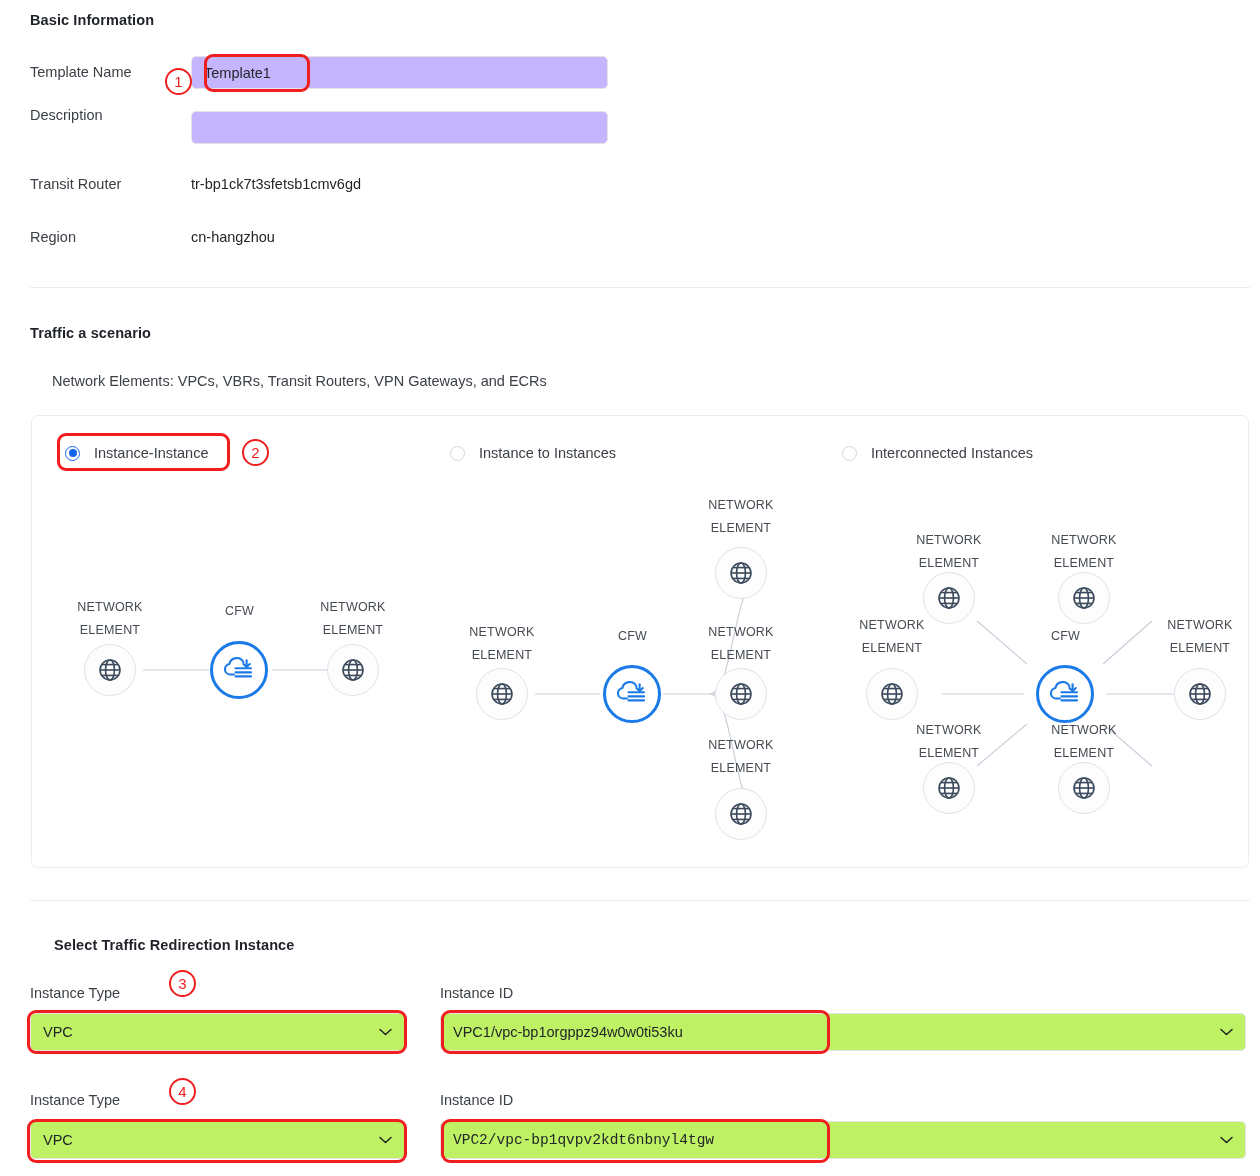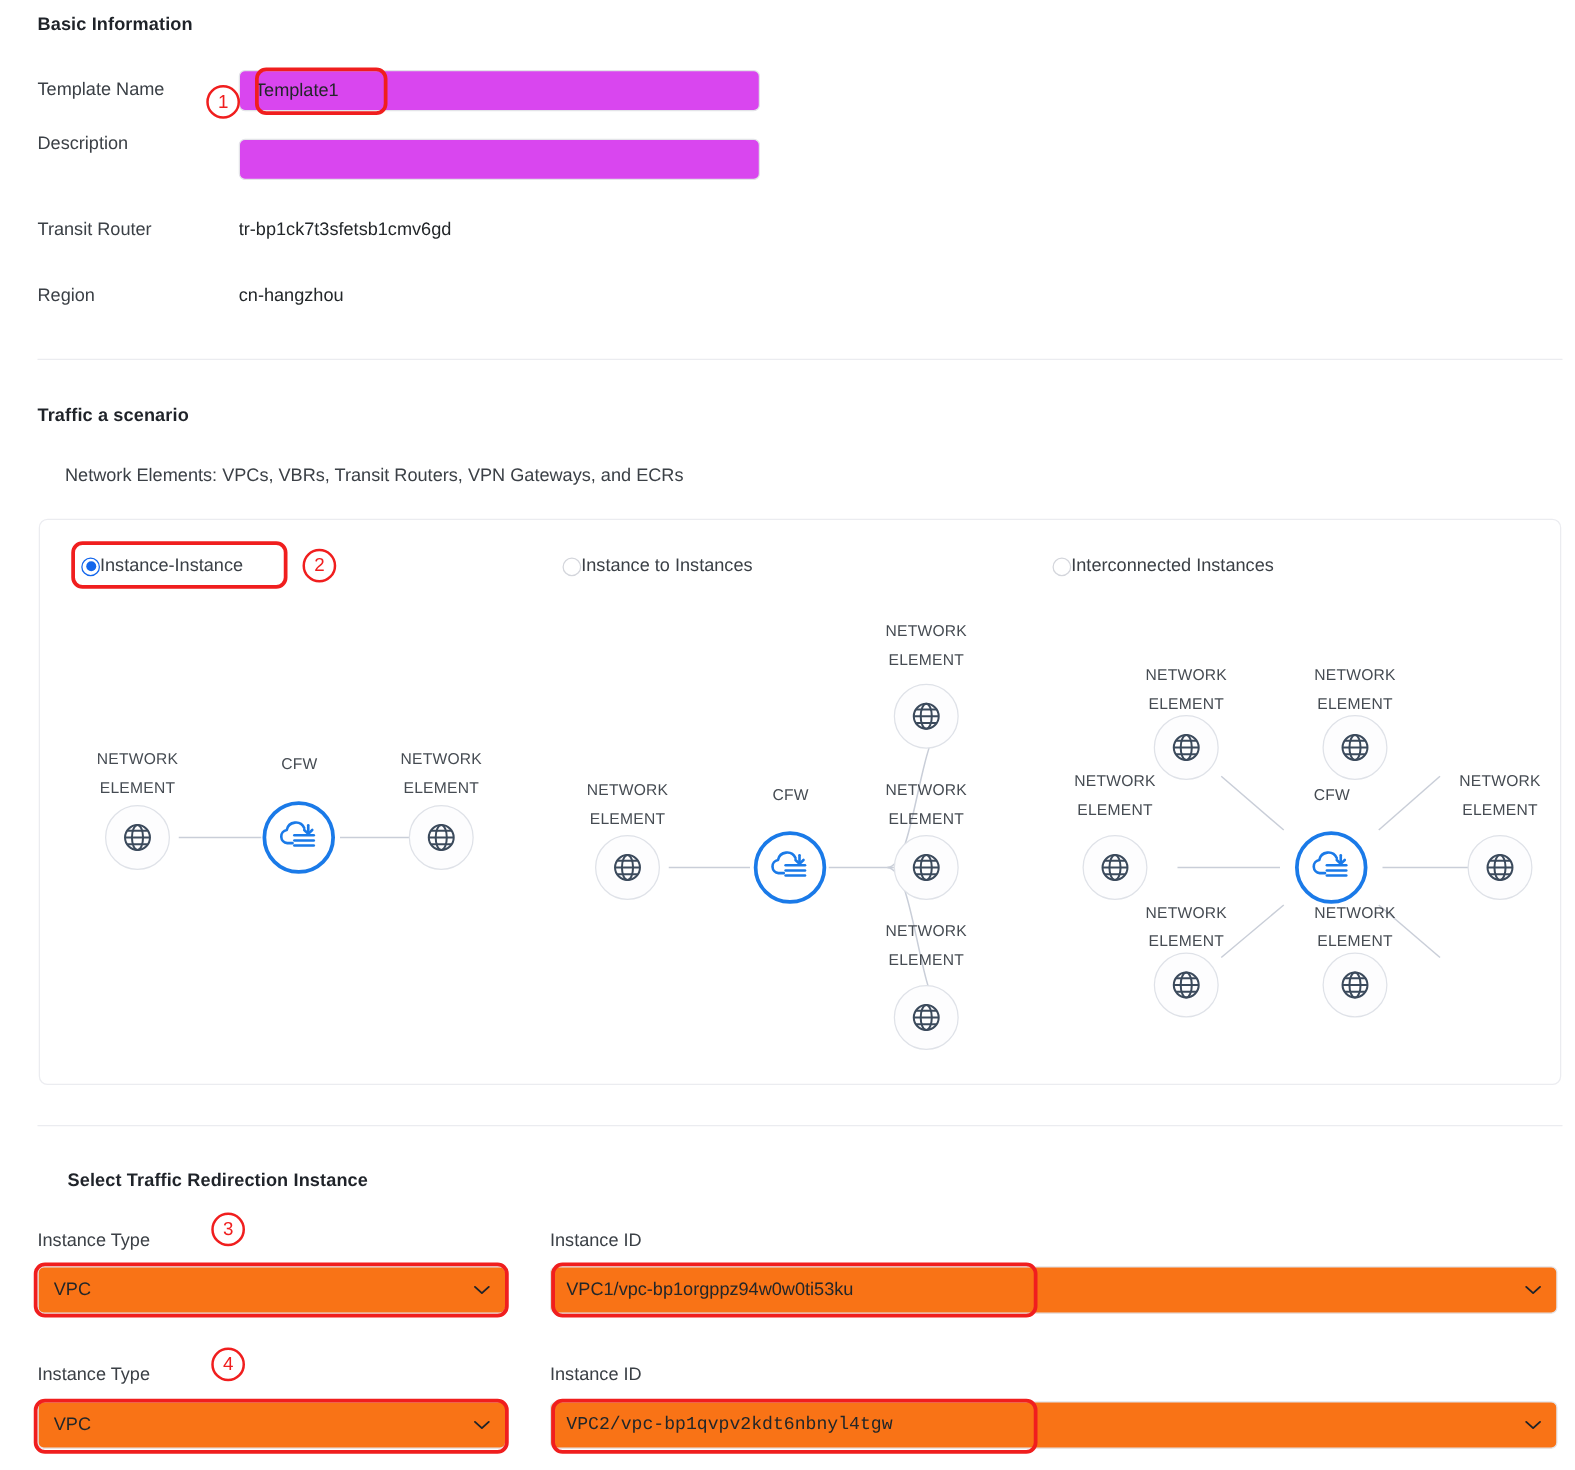--- a/index.html
+++ b/index.html
@@ -43,21 +43,21 @@
   }
   .field-value {
     position: absolute;
     font-size: 14.5px;
     color: #222629;
     white-space: nowrap;
   }
 
   .text-input {
     position: absolute;
-    background: #d946ef;
+    background: #c4b5fd;
     border: 1px solid #e3e4e8;
     border-radius: 5px;
     font-family: "Liberation Sans", sans-serif;
     font-size: 14.5px;
     color: #222629;
     padding: 0 12px;
     outline: none;
   }
 
   
@@ -85,21 +85,21 @@
   .radio.checked::after {
     content: "";
     position: absolute;
     left: 50%; top: 50%;
     width: 8px; height: 8px;
     margin: -4px 0 0 -4px;
     border-radius: 50%;
     background: #1366ec;
   }
   .radio-label {
-    margin-left: 0;
+    margin-left: 14px;
     font-size: 14.5px;
     color: #3b4046;
     white-space: nowrap;
   }
 
   
   .node {
     position: absolute;
     width: 52px; height: 52px;
     border-radius: 50%;
@@ -134,21 +134,21 @@
     letter-spacing: 0.2px;
     white-space: nowrap;
   }
   .diagram-svg { position: absolute; left: 0; top: 0; overflow: visible; }
 
   
   .select-box {
     position: absolute;
     border: 1px solid #e3e4e8;
     border-radius: 5px;
-    background: #f97316;
+    background: #bef264;
     display: flex;
     align-items: center;
     padding: 0 12px;
   }
   .select-value {
     font-size: 14.5px;
     color: #222629;
     white-space: nowrap;
     flex: 1 1 auto;
     overflow: hidden;

